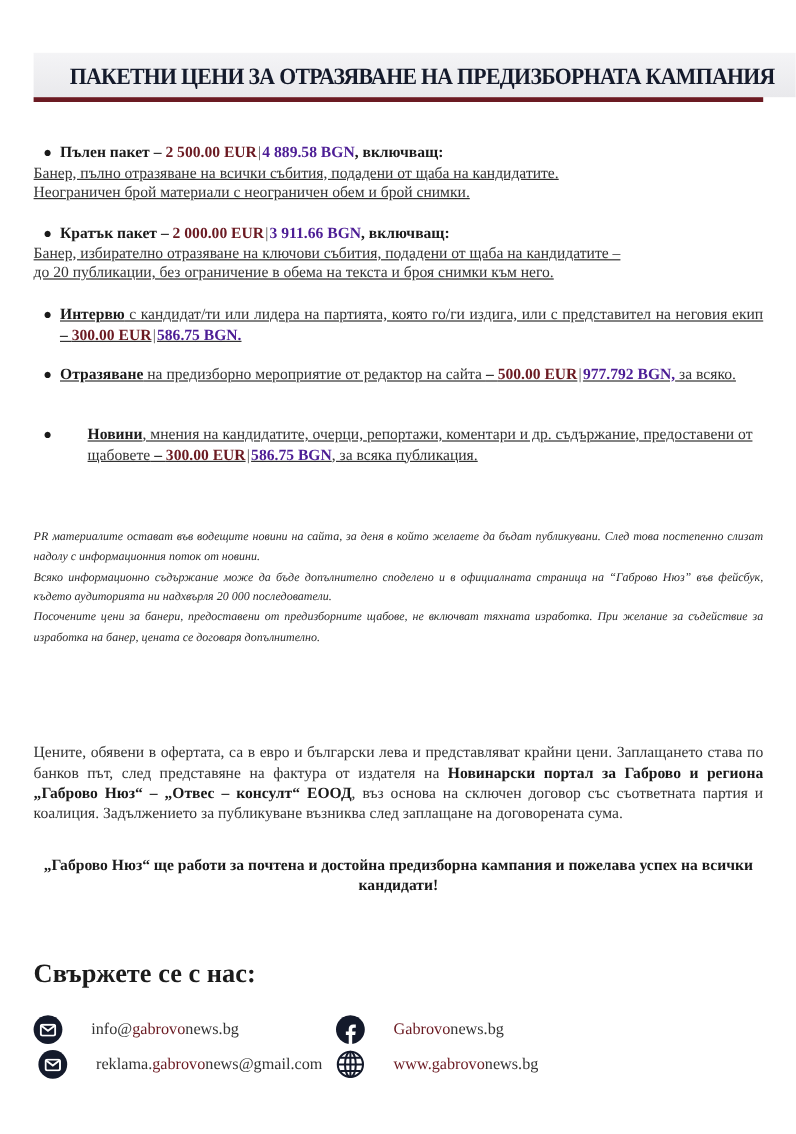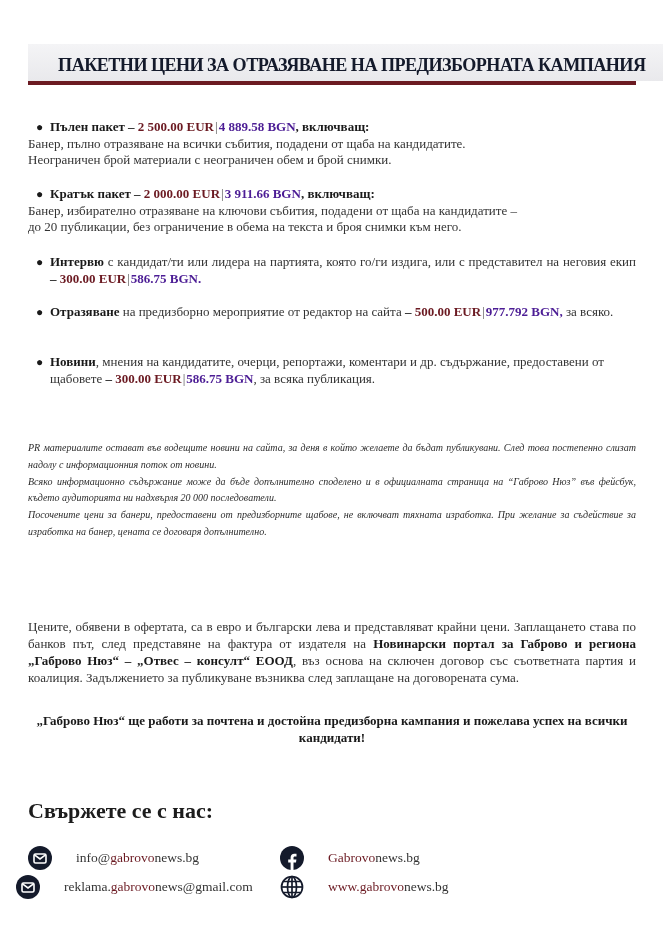--- a/index.html
+++ b/index.html
@@ -37,21 +37,21 @@
     .bullet-block { position: absolute; left: 28px; width: 608px; }
     .bullet-line { display: flex; align-items: baseline; }
     .bullet-dot {
       width: 22px; flex: 0 0 22px; text-align: left; padding-left: 8px;
       font-size: 12px; color: #1a1a1a;
     }
     .b { font-weight: bold; color: #1a1a1a; }
     .eur { color: #6b1a22; font-weight: bold; }
     .bgn { color: #4c1d95; font-weight: bold; }
     .sep { color: #555; margin: 0 1px; }
-    .plain { color: #333; }
+    .plain { color: #333; text-decoration: underline; }
     .just { text-align: justify; text-align-last: left; }
 
     .italic-block {
       position: absolute; left: 28px; top: 440px; width: 608px;
       font-style: italic; color: #2b2b2b; font-size: 10px; line-height: 16.8px;
       text-align: justify;
     }
     .italic-block p { text-align: justify; }
     .italic-block p.last-left { text-align-last: left; }
 
@@ -121,21 +121,21 @@
     <span class="bullet-dot">●</span>
     <span class="plain just" style="display:block;">
       <span class="b">Отразяване</span><span> на предизборно мероприятие от редактор на сайта </span><span class="b"> – </span><span class="eur">500.00 EUR</span><span class="sep">|</span><span class="bgn">977.792 BGN,</span><span> за всяко.</span>
     </span>
   </div>
 </div>
 
 <div class="bullet-block" style="top:354px;">
   <div class="bullet-line">
     <span class="bullet-dot">●</span>
-    <span class="plain" style="display:block;">
+    <span class="plain" style="display:block;margin-left:23px;">
       <span class="b">Новини</span><span>, мнения на кандидатите, очерци, репортажи, коментари и др. съдържание, предоставени от щабовете</span><span class="b"> – </span><span class="eur">300.00 EUR</span><span class="sep">|</span><span class="bgn">586.75 BGN</span><span>, за всяка публикация.</span>
     </span>
   </div>
 </div>
 
 <div class="italic-block">
   <p class="last-left">PR  материалите остават във водещите новини на сайта, за деня в който желаете да бъдат публикувани. След това постепенно слизат надолу с информационния поток от новини.</p>
   <p class="last-left">Всяко информационно съдържание може да бъде допълнително споделено и в официалната страница на “Габрово Нюз” във фейсбук, където аудиторията ни надхвърля 20 000 последователи.</p>
   <p class="last-left">Посочените цени за банери, предоставени от предизборните щабове, не включват тяхната изработка. При желание за съдействие за изработка на банер, цената се договаря допълнително.</p>
 </div>
@@ -151,21 +151,21 @@
 <div class="contact-item" style="left:28px; top:846px;">
   <span class="icon-circle">
     <svg width="14" height="11" viewBox="0 0 14 11">
         <rect x="1" y="1" width="12" height="9" rx="1.5" fill="none" stroke="#fff" stroke-width="1.6"></rect>
         <path d="M1.5 1.8 L7 6 L12.5 1.8" fill="none" stroke="#fff" stroke-width="1.6"></path>
       </svg>
   </span>
   <span><span>info@</span><span class="accent">gabrovo</span><span>news.bg</span></span>
 </div>
 
-<div class="contact-item" style="left:16px; top:875px;">
+<div class="contact-item" style="left:32px; top:875px;">
   <span class="icon-circle">
     <svg width="14" height="11" viewBox="0 0 14 11">
         <rect x="1" y="1" width="12" height="9" rx="1.5" fill="none" stroke="#fff" stroke-width="1.6"></rect>
         <path d="M1.5 1.8 L7 6 L12.5 1.8" fill="none" stroke="#fff" stroke-width="1.6"></path>
       </svg>
   </span>
   <span><span>reklama.</span><span class="accent">gabrovo</span><span>news@gmail.com</span></span>
 </div>
 
 <div class="contact-item" style="left:280px; top:846px;">

